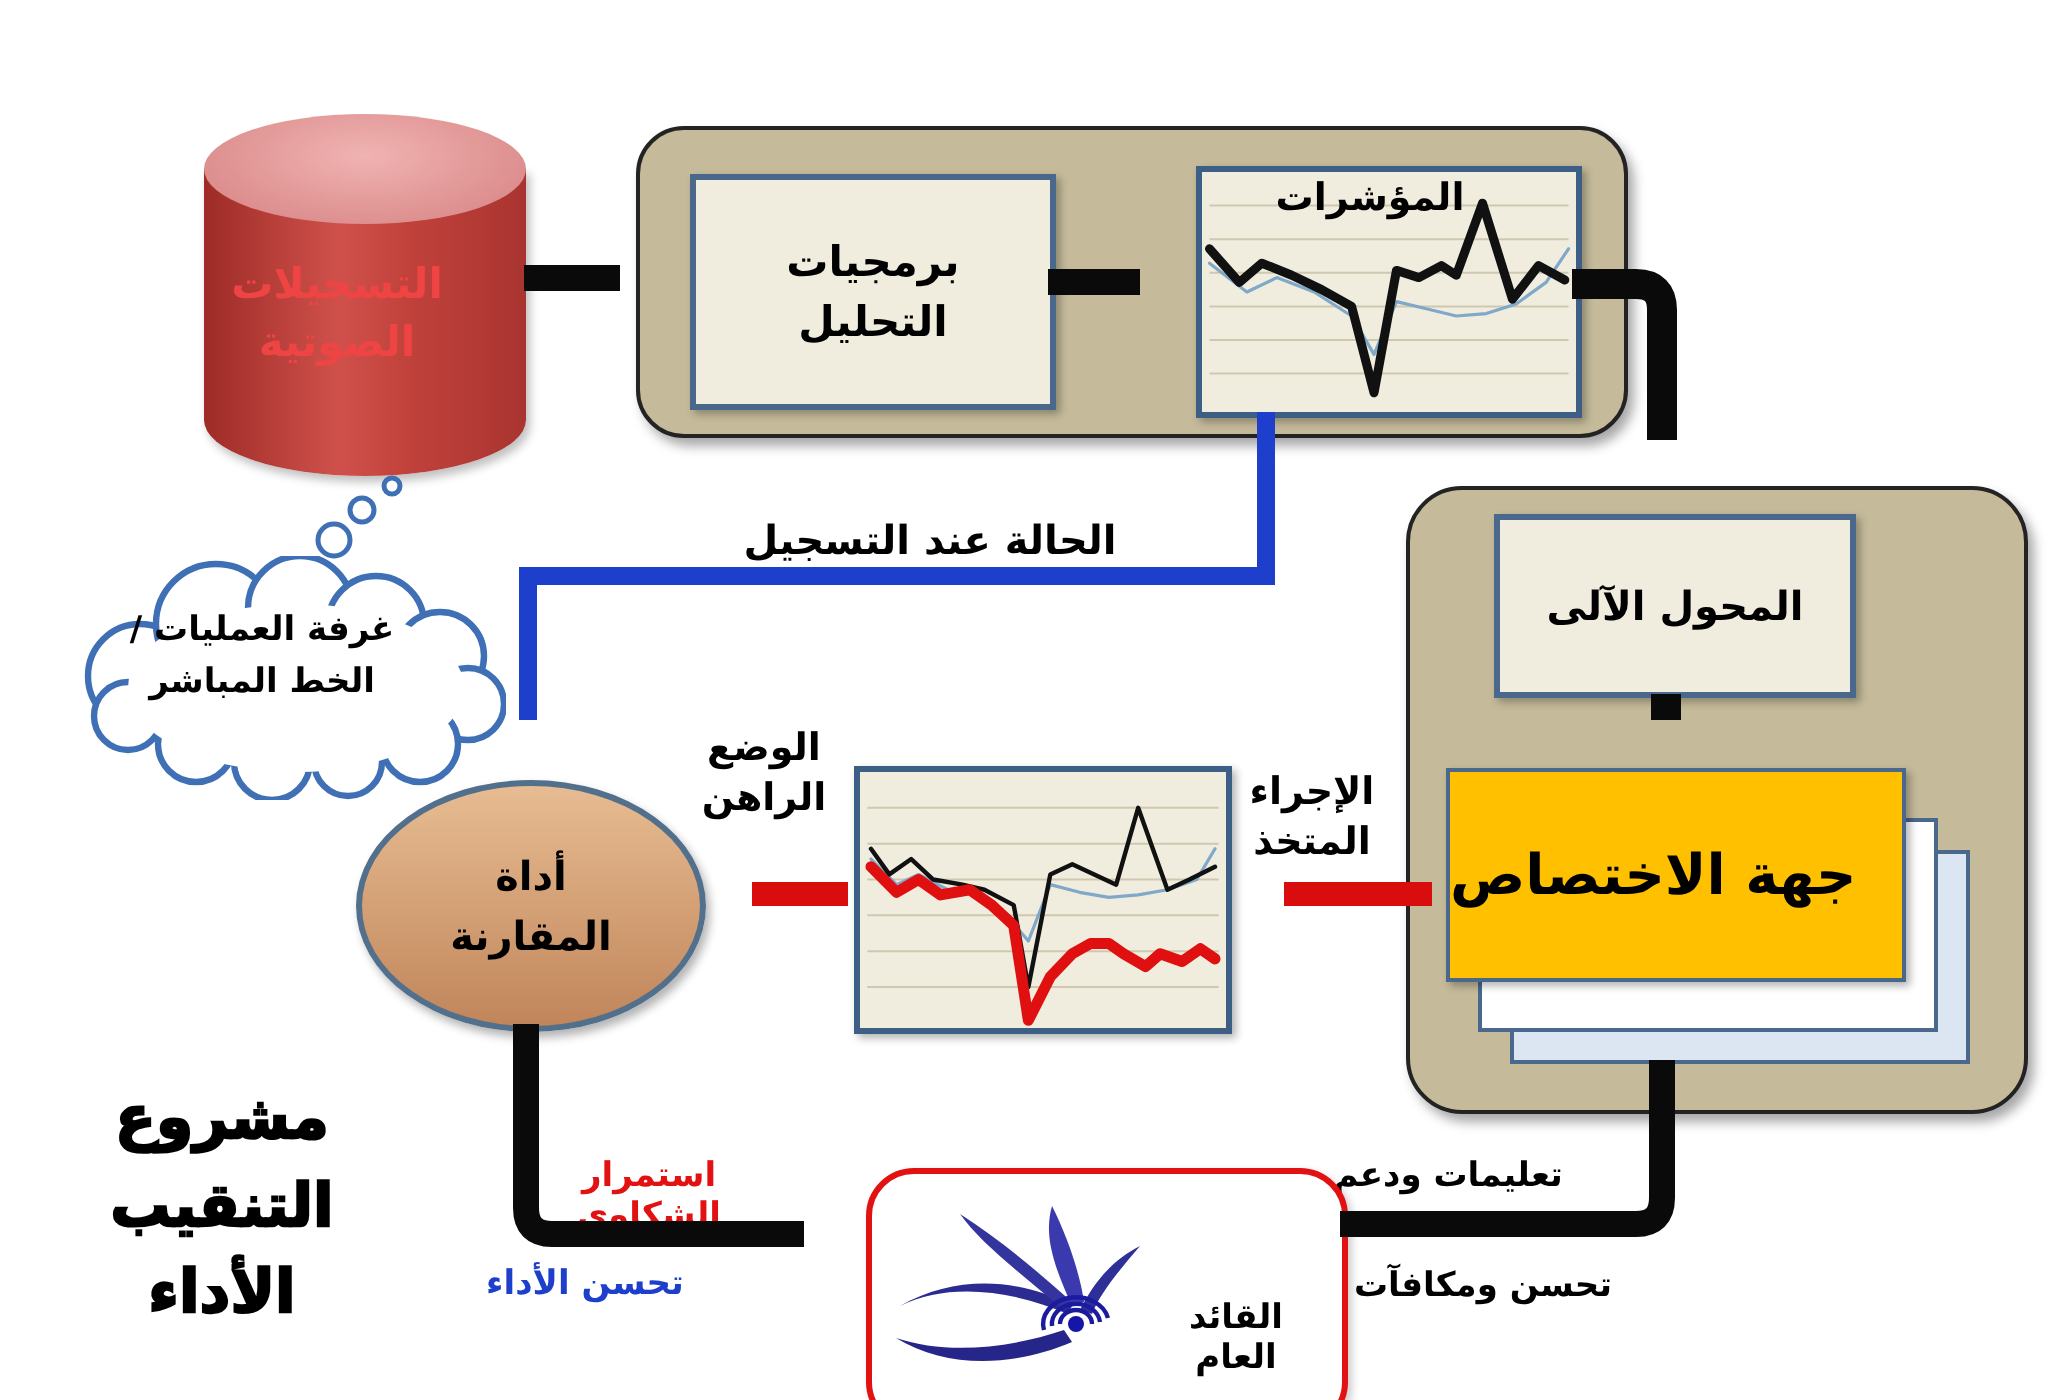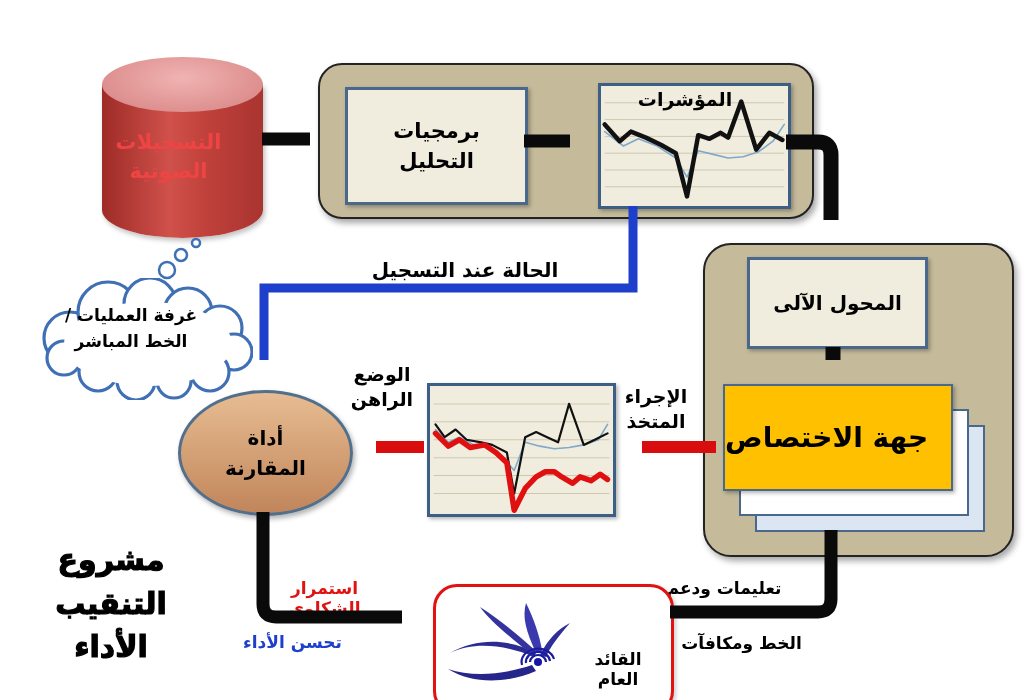--- a/index.html
+++ b/index.html
@@ -188,21 +188,21 @@
     <span class="line">الوضع</span>
     <span class="line">الراهن</span>
   </div>
   <div id="lbl-action" class="abs rtl center">
     <span class="line">الإجراء</span>
     <span class="line">المتخذ</span>
   </div>
   <div id="lbl-complaints" class="abs rtl center lbl">استمرار الشكاوى</div>
   <div id="lbl-performance" class="abs rtl center lbl">تحسن الأداء</div>
   <div id="lbl-instructions" class="abs rtl center lbl">تعليمات ودعم</div>
-  <div id="lbl-incentives" class="abs rtl center lbl">الخط ومكافآت</div>
+  <div id="lbl-incentives" class="abs rtl center lbl">تحسن ومكافآت</div>
   <div id="project-title" class="abs rtl center">
     <span class="line">مشروع التنقيب</span>
     <span class="line">الأداء</span>
   </div>
 
   <div id="commander-box" class="abs">
     <svg id="logo-svg" viewBox="0 0 135 100">
       <g fill="#2B2B92">
         <path d="M90,58 C62,46 30,42 6,54 C34,38 66,40 92,54 Z"></path>
         <path d="M88,56 C64,36 46,22 36,8 C58,22 76,38 92,52 Z" fill="#34349E"></path>

